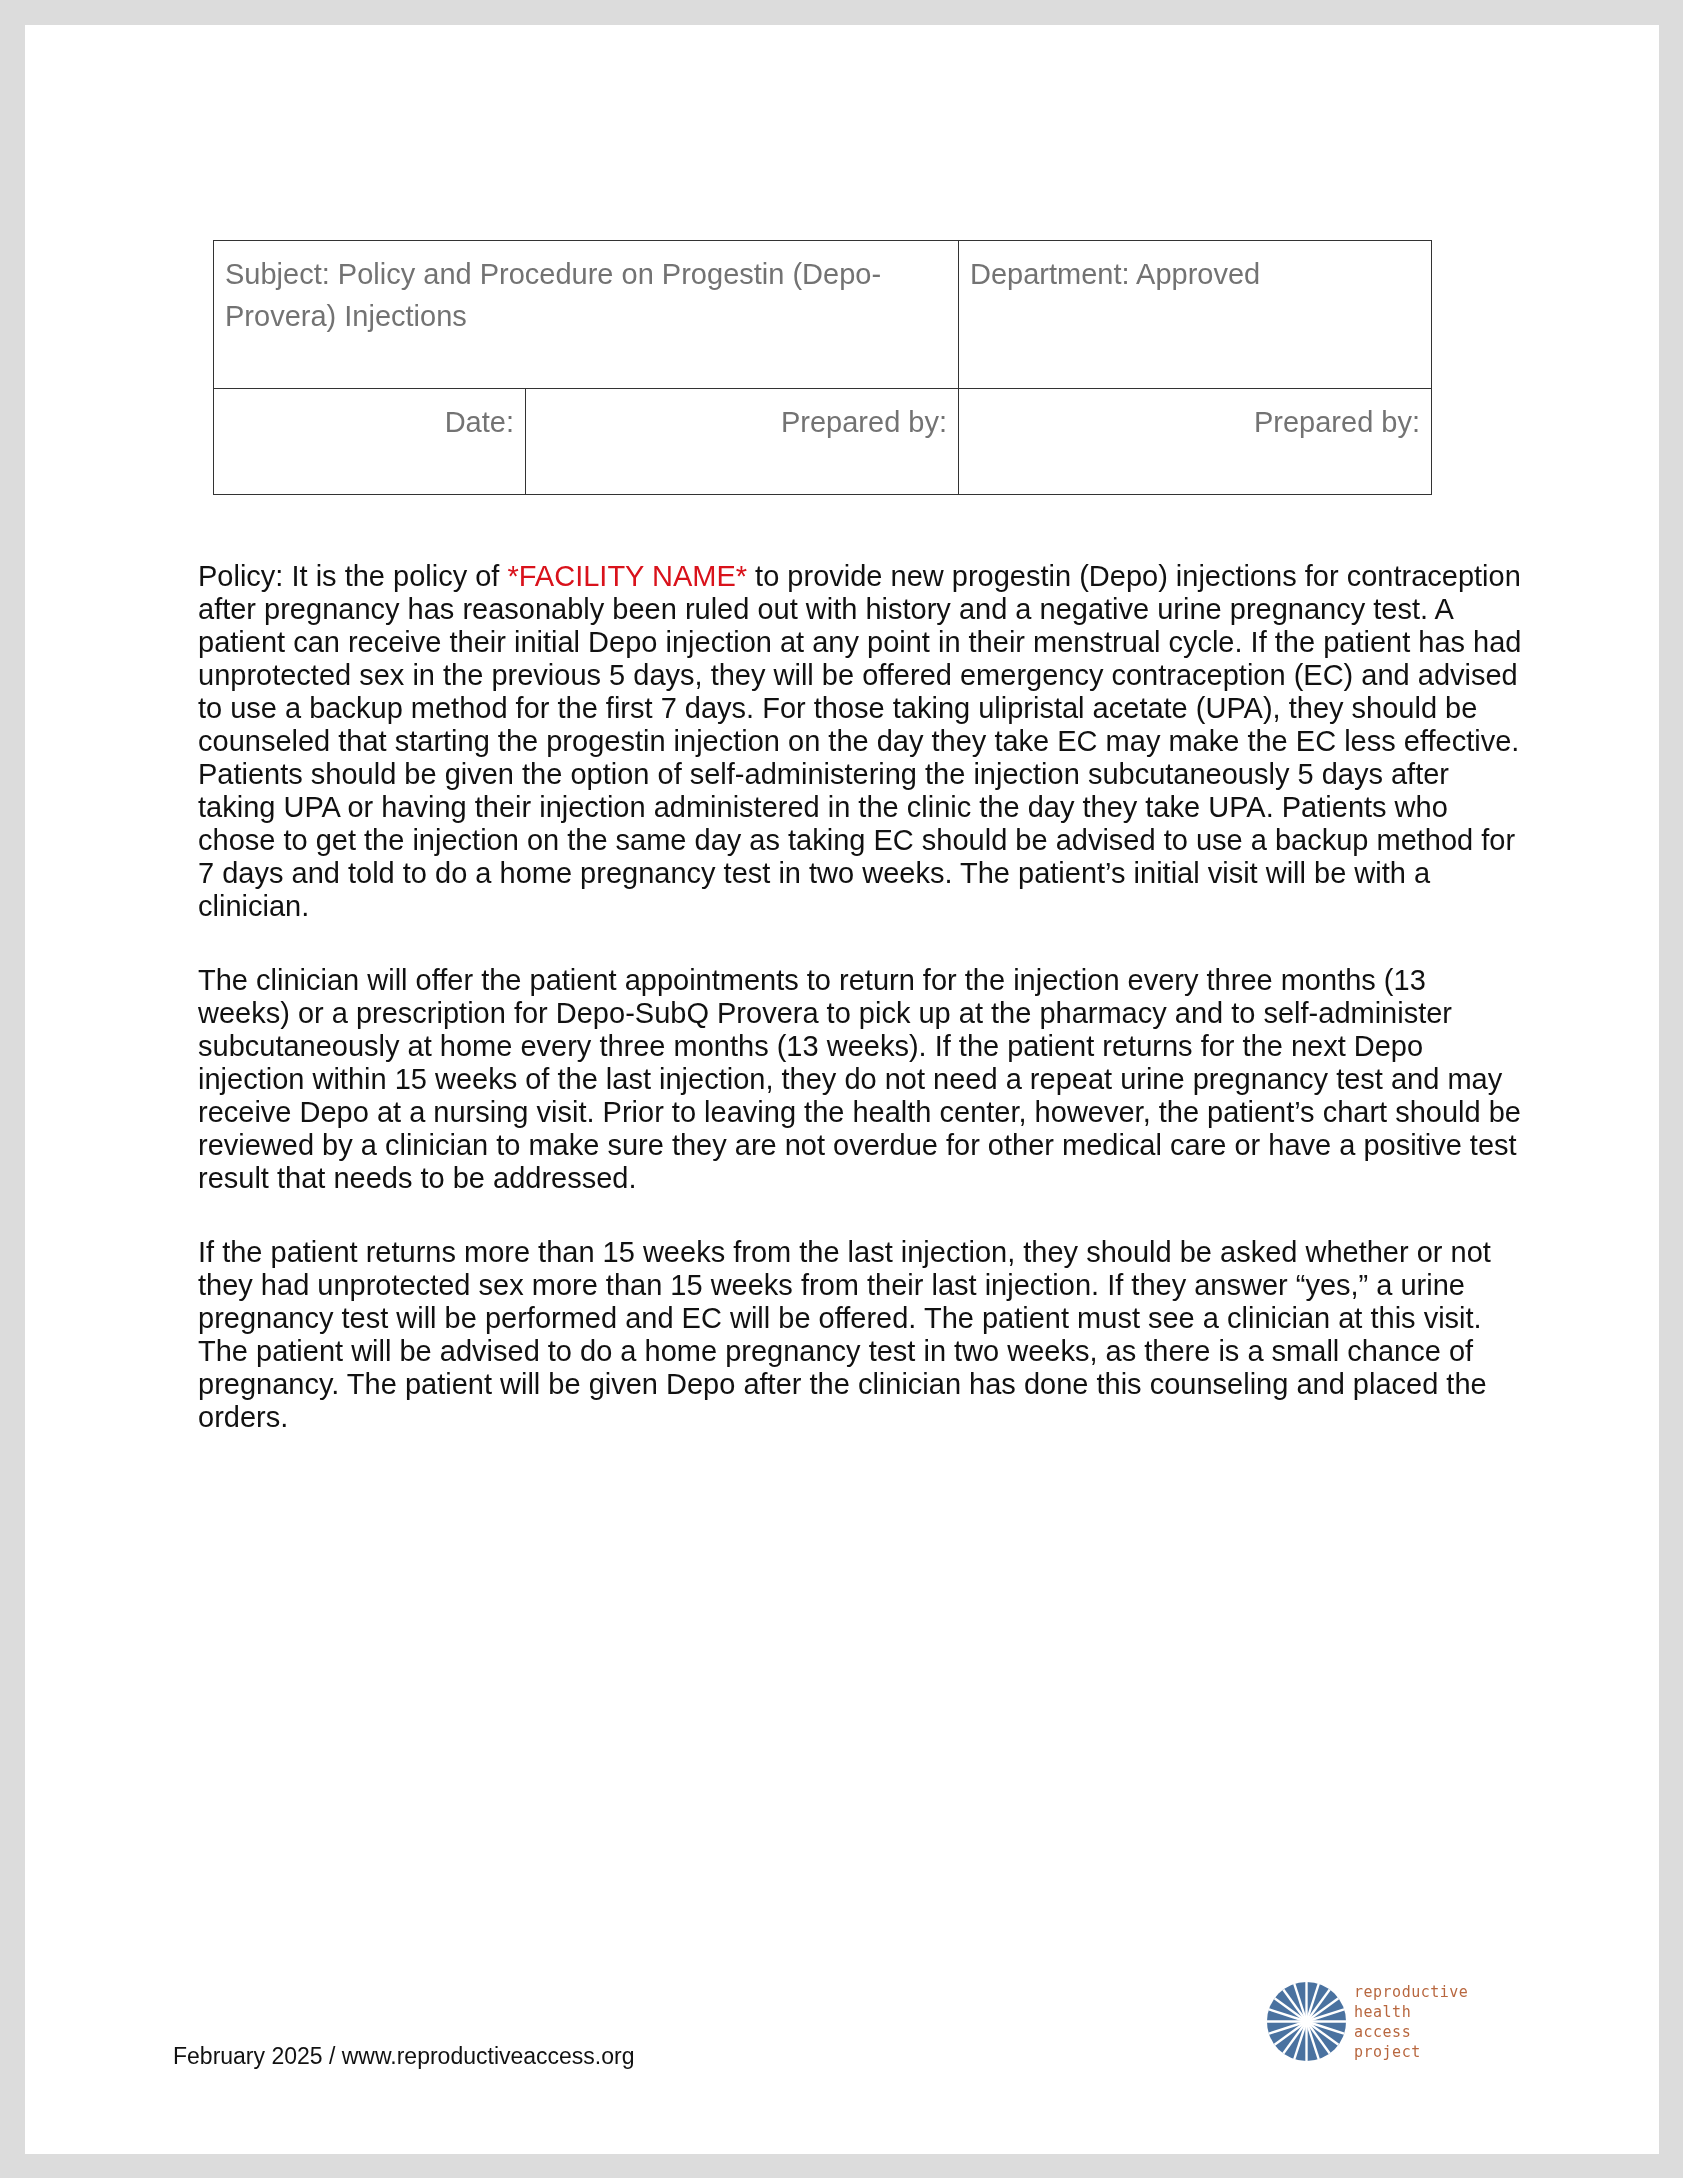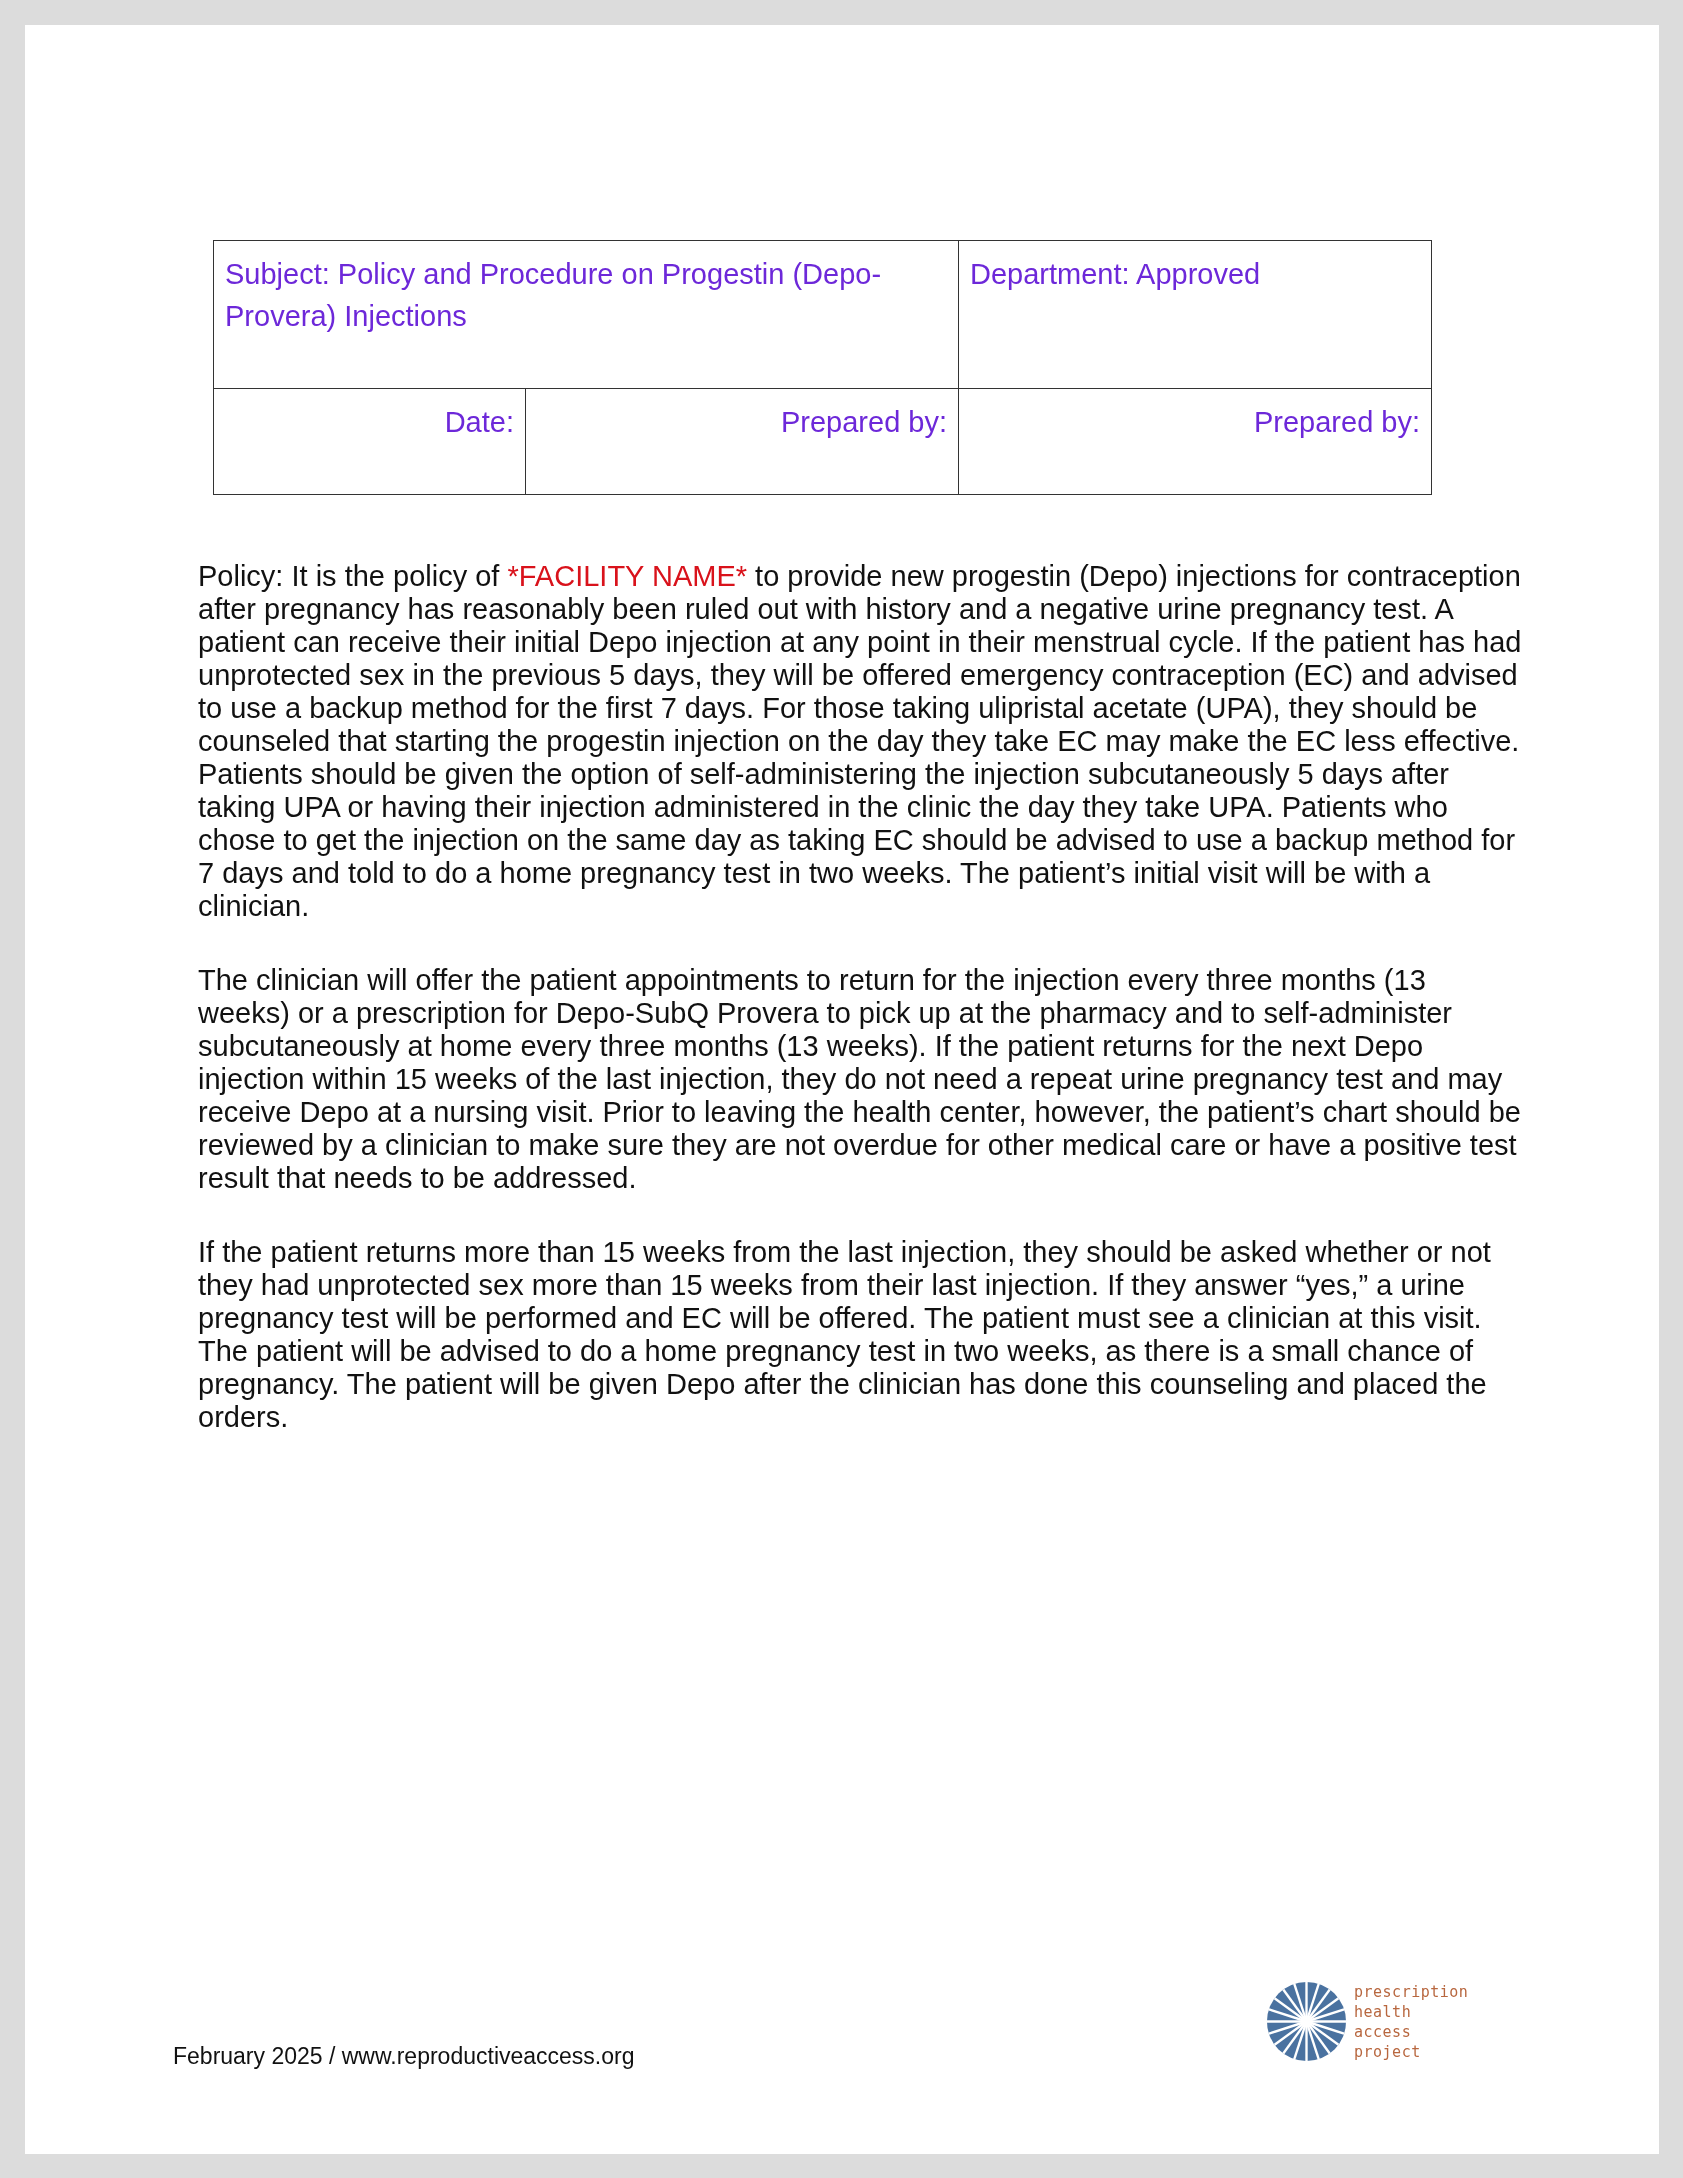--- a/index.html
+++ b/index.html
@@ -23,21 +23,21 @@
     width: 1218px;
     border-collapse: collapse;
     table-layout: fixed;
   }
   .header-table td {
     border: 1.5px solid #333;
     vertical-align: top;
     padding: 12px 11px;
     font-size: 29px;
     line-height: 42px;
-    color: #6d28d9;
+    color: #737373;
   }
   .header-table tr.row1 td { height: 123px; }
   .header-table tr.row2 td { height: 81px; text-align: right; }
   .body-text {
     position: absolute;
     left: 173px; top: 535px;
     width: 1327px;
     font-size: 29px;
     line-height: 33px;
     color: #111;
@@ -123,19 +123,19 @@
         <line x1="42" y1="42" x2="29.6393202250021" y2="3.9577393481938614"></line>
         <line x1="42" y1="42" x2="41.99999999999999" y2="2"></line>
         <line x1="42" y1="42" x2="54.36067977499789" y2="3.9577393481938543"></line>
         <line x1="42" y1="42" x2="65.51141009169892" y2="9.639320225002095"></line>
         <line x1="42" y1="42" x2="74.36067977499789" y2="18.488589908301066"></line>
         <line x1="42" y1="42" x2="80.04226065180615" y2="29.639320225002095"></line>
       </g>
     <circle cx="42" cy="42" r="4" fill="#ffffff"></circle>
   </svg>
   <div class="logo-text" style="color: rgb(184, 103, 63);">
-    <span>prescription</span>
+    <span>reproductive</span>
     <span>health</span>
     <span>access</span>
     <span>project</span>
   </div>
 </div>
 
 
 </body></html>

